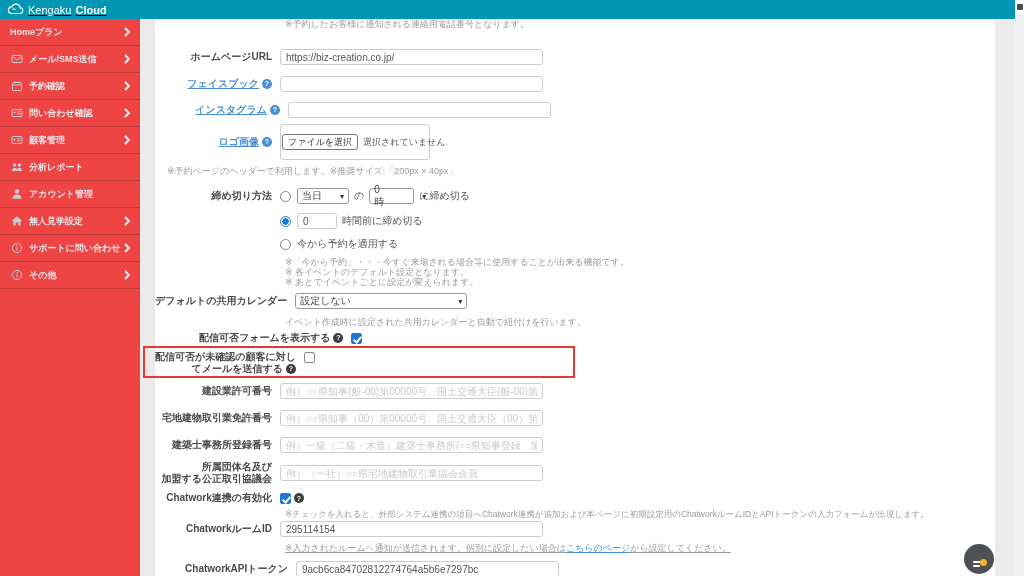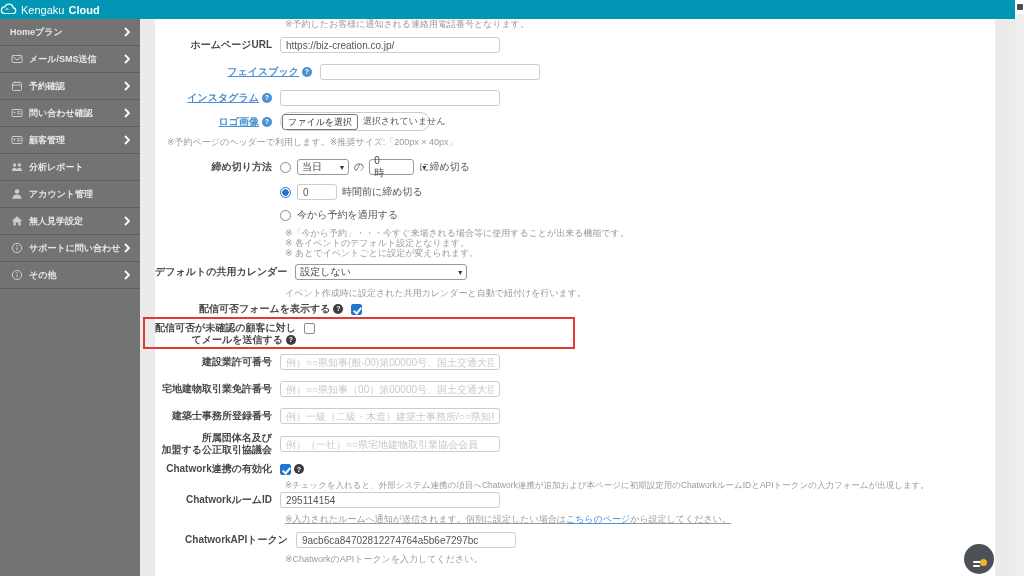--- a/index.html
+++ b/index.html
@@ -2,27 +2,27 @@
 <html><head>
 <meta charset="utf-8">
 <style>
   * { box-sizing: border-box; margin: 0; padding: 0; }
   html,body { width:1024px; height:576px; overflow:hidden;
     font-family:"Liberation Sans","DejaVu Sans",sans-serif; background:#ebebeb; }
   .screen { position:relative; width:1024px; height:576px; }
 
   
   .topbar { position:absolute; left:0; top:0; width:1015px; height:19px; background:#0096b4; z-index:5;
-    display:flex; align-items:center; padding-left:0; }
+    display:flex; align-items:center; padding-left:7px;text-decoration:underline; }
   .brand { display:flex; align-items:center; gap:4px; color:#fff; font-size:11px; cursor:pointer; }
   .brand b { font-weight:bold; }
   .brand span { font-weight:normal; }
 
   
-  .sidebar { position:absolute; left:0; top:19px; width:140px; bottom:0; background:#737373; z-index:4; }
+  .sidebar { position:absolute; left:0; top:19px; width:140px; bottom:0; background:#ef4444; z-index:4; }
   .side-item { display:flex; align-items:center; height:27px; padding:0 10px; color:#e3e7ec;
     font-size:9px; font-weight:bold; border-bottom:1px solid rgba(0,0,0,.18); cursor:pointer; }
   .sicon { width:13px; height:12px; margin-right:6px; display:inline-flex; align-items:center; justify-content:center; color:#c7cdd6; flex:0 0 13px; }
   .sicon svg { display:block; }
   .slabel { flex:1 1 auto; white-space:nowrap; overflow:hidden; }
   .chev { flex:0 0 auto; margin-left:4px; display:flex; }
 
   
   .vscroll { position:absolute; right:0; top:0; width:9px; height:576px; background:#efefef; z-index:6; }
   .vscroll .cap { width:9px; height:14px; background:#fff; display:flex; align-items:center; justify-content:center; }
@@ -37,21 +37,21 @@
     font-size:10px; font-weight:bold; color:#4a4a4a; white-space:nowrap; line-height:12px; }
   .lbl.col { flex-direction:column; align-items:flex-end; justify-content:center; }
   .ctrl { margin-left:8px; display:flex; align-items:center; }
   .link { color:#4a90d2; text-decoration:underline; cursor:pointer; }
   .qicon { width:10px; height:10px; border-radius:50%; margin-left:3px; flex:0 0 10px;
     display:inline-flex; align-items:center; justify-content:center; color:#fff; font-size:7px; font-weight:bold; cursor:pointer; }
   .qicon::after { content:"?"; }
   .qicon.blue { background:#4a90d2; }
   .qicon.dark { background:#3c3c3c; }
 
-  .txt { height:16px; width:220px; border:1px solid #ccc; border-radius:3px; padding:0 5px;
+  .txt { height:16px; width:263px; border:1px solid #ccc; border-radius:3px; padding:0 5px;
     font-size:10px; color:#555; font-family:inherit; background:#fff; }
   .txt::placeholder { color:#c9c9c9; }
   .txt.num { width:40px; }
 
   .sel { height:16px; border:1px solid #999; border-radius:3px; background:#fff; display:inline-flex;
     align-items:center; padding:0 4px; font-size:10px; color:#444; cursor:pointer; }
   .sel .caret { margin-left:auto; font-size:8px; color:#333; padding-left:6px; }
   .sel .caret::after { content:"▾"; }
 
   .cb { width:11px; height:11px; border-radius:2px; cursor:pointer; position:relative; flex:0 0 11px; }
@@ -59,22 +59,22 @@
   .cb.on::after { content:""; position:absolute; left:3px; top:1px; width:3px; height:6px;
     border:solid #fff; border-width:0 2px 2px 0; transform:rotate(40deg); }
   .cb.off { background:#fff; border:1px solid #8a8a8a; }
 
   .radio { width:11px; height:11px; border-radius:50%; border:1px solid #8a8a8a; background:#fff; cursor:pointer; flex:0 0 11px; }
   .radio.on { border:1px solid #2176d2; background:radial-gradient(circle,#2176d2 0 3px,#fff 3.5px); }
 
   .note { font-size:9px; line-height:10px; color:#9b9b9b; margin-left:130px; white-space:nowrap; }
   .inline-txt { font-size:10px; color:#555; margin:0 5px; white-space:nowrap; }
 
-  .filebox { display:inline-flex; align-items:center; border:1px solid #ccc; border-radius:10px;
-    padding:1px; height:19px; width:150px; }
+  .filebox { display:inline-flex; align-items:center; border:1px solid #ccc; border-radius:3px;
+    padding:1px; height:36px; width:150px; }
   .filebtn { border:1px solid #767676; border-radius:3px; background:#fff; font-size:9px; color:#333;
     padding:1px 5px; height:16px; cursor:pointer; font-family:inherit; white-space:nowrap; }
   .filestatus { font-size:9px; color:#555; margin-left:5px; white-space:nowrap; }
 
   .redrow { position:relative; }
   .redframe { position:absolute; left:-12px; top:-5px; width:432px; height:32px;
     border:2px solid #e53935; pointer-events:none; }
 
   .fab { position:absolute; right:30px; bottom:2px; width:30px; height:30px; border-radius:50%;
     background:#4d5156; border:none; cursor:pointer; z-index:7; }
@@ -235,38 +235,38 @@
           </svg>
         </span>
     </div>
   </nav>
 
   <div class="main">
     <div class="panel">
 
       <div class="note">※予約したお客様に通知される連絡用電話番号となります。</div>
 
-      <div class="row" style="margin-top:8px;">
+      <div class="row" style="margin-top:20px;">
         <div class="lbl">ホームページURL</div>
         <div class="ctrl">
             <input class="txt" value="https://biz-creation.co.jp/" style="">
           </div>
       </div>
 
-      <div class="row" style="margin-top:11px;margin-left:40px;">
+      <div class="row" style="margin-top:11px;">
         <div class="lbl">
             <a class="link">フェイスブック</a>
             <span class="qicon blue"></span>
           </div>
         <div class="ctrl">
             <input class="txt" style="">
           </div>
       </div>
 
-      <div class="row" style="margin-top:10px;">
+      <div class="row" style="margin-top:10px;padding-left:8px;">
         <div class="lbl">
             <a class="link">インスタグラム</a>
             <span class="qicon blue"></span>
           </div>
         <div class="ctrl">
             <input class="txt" style="">
           </div>
       </div>
 
       <div class="row" style="margin-top:6px;">

